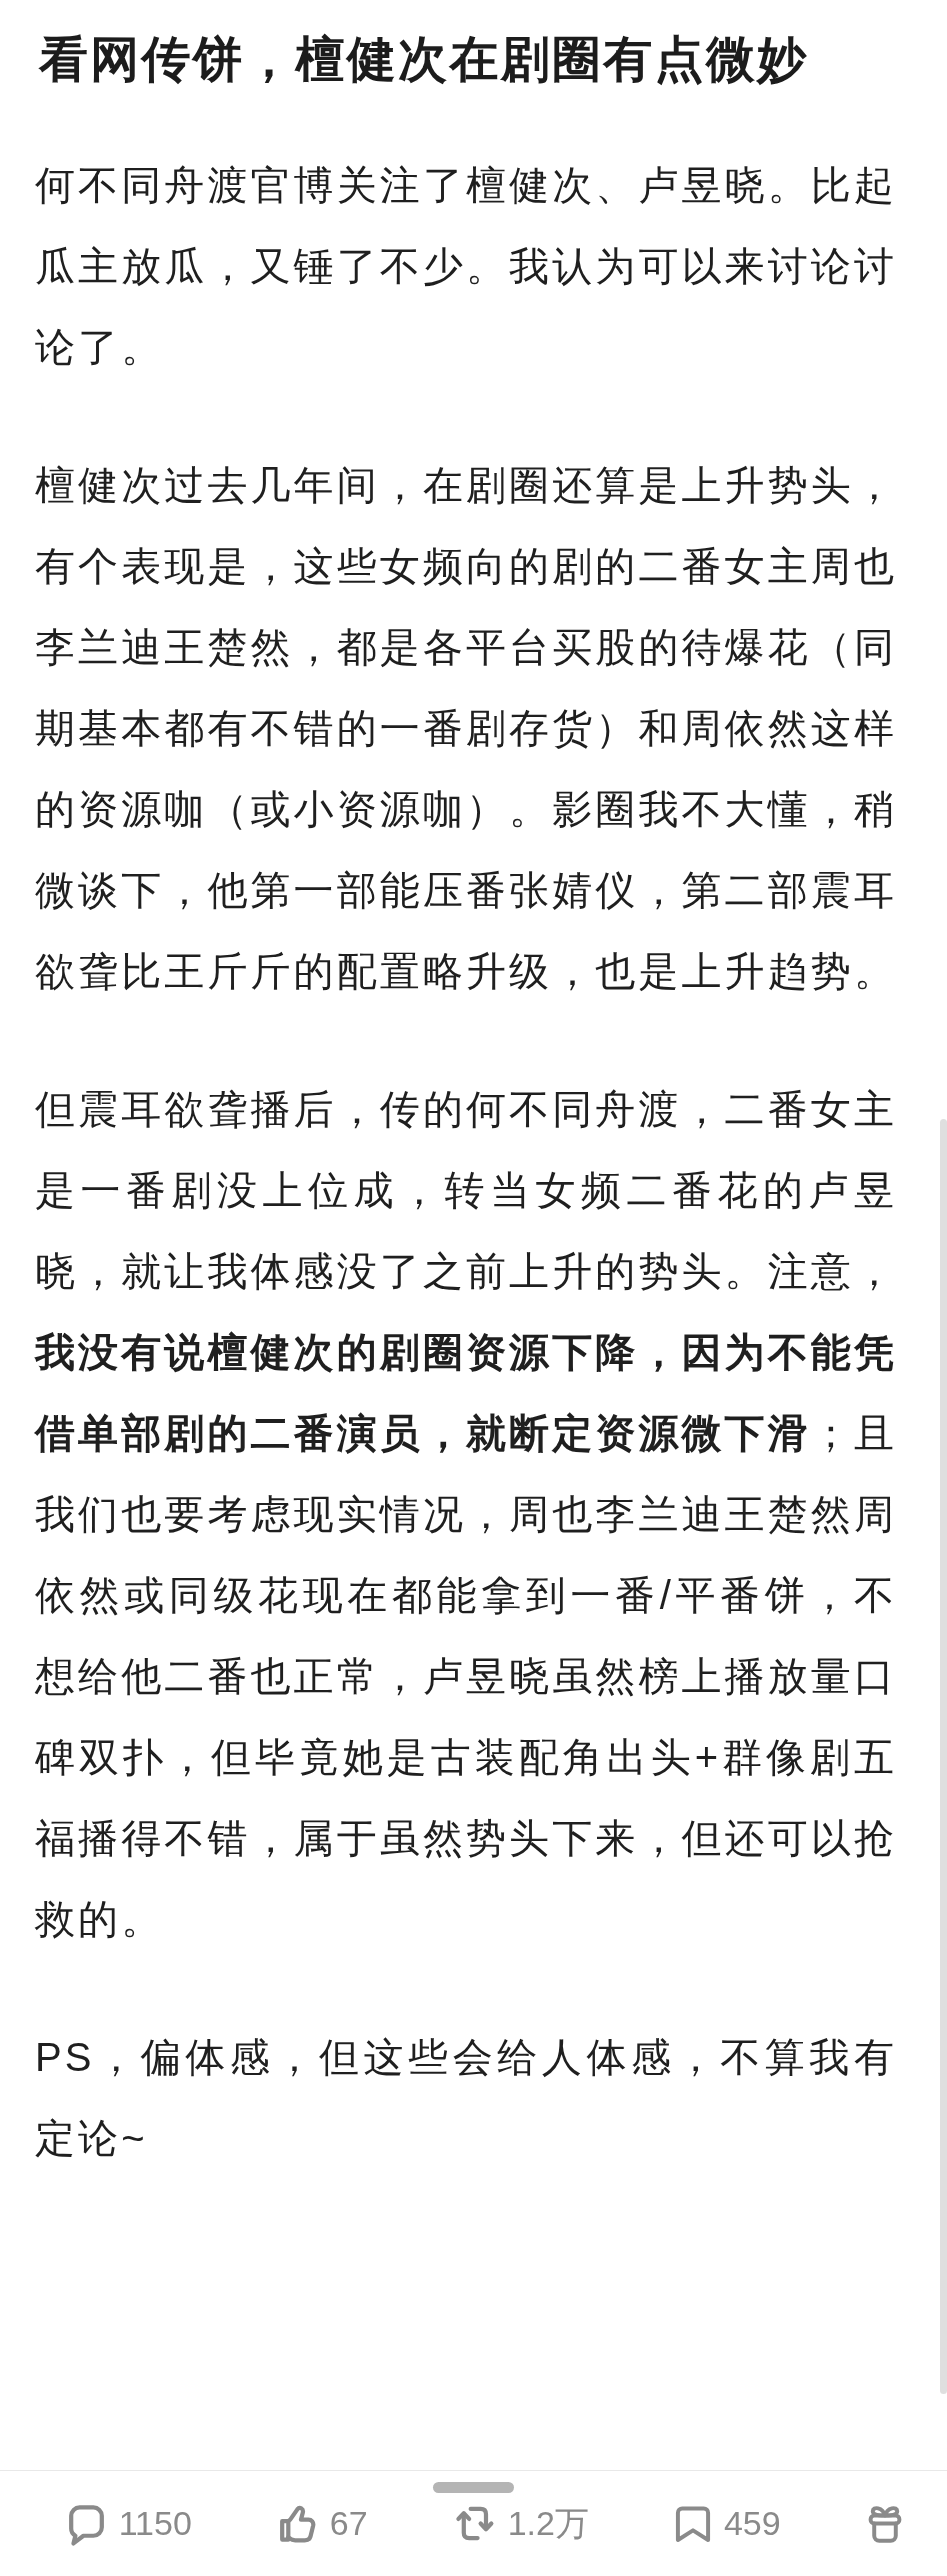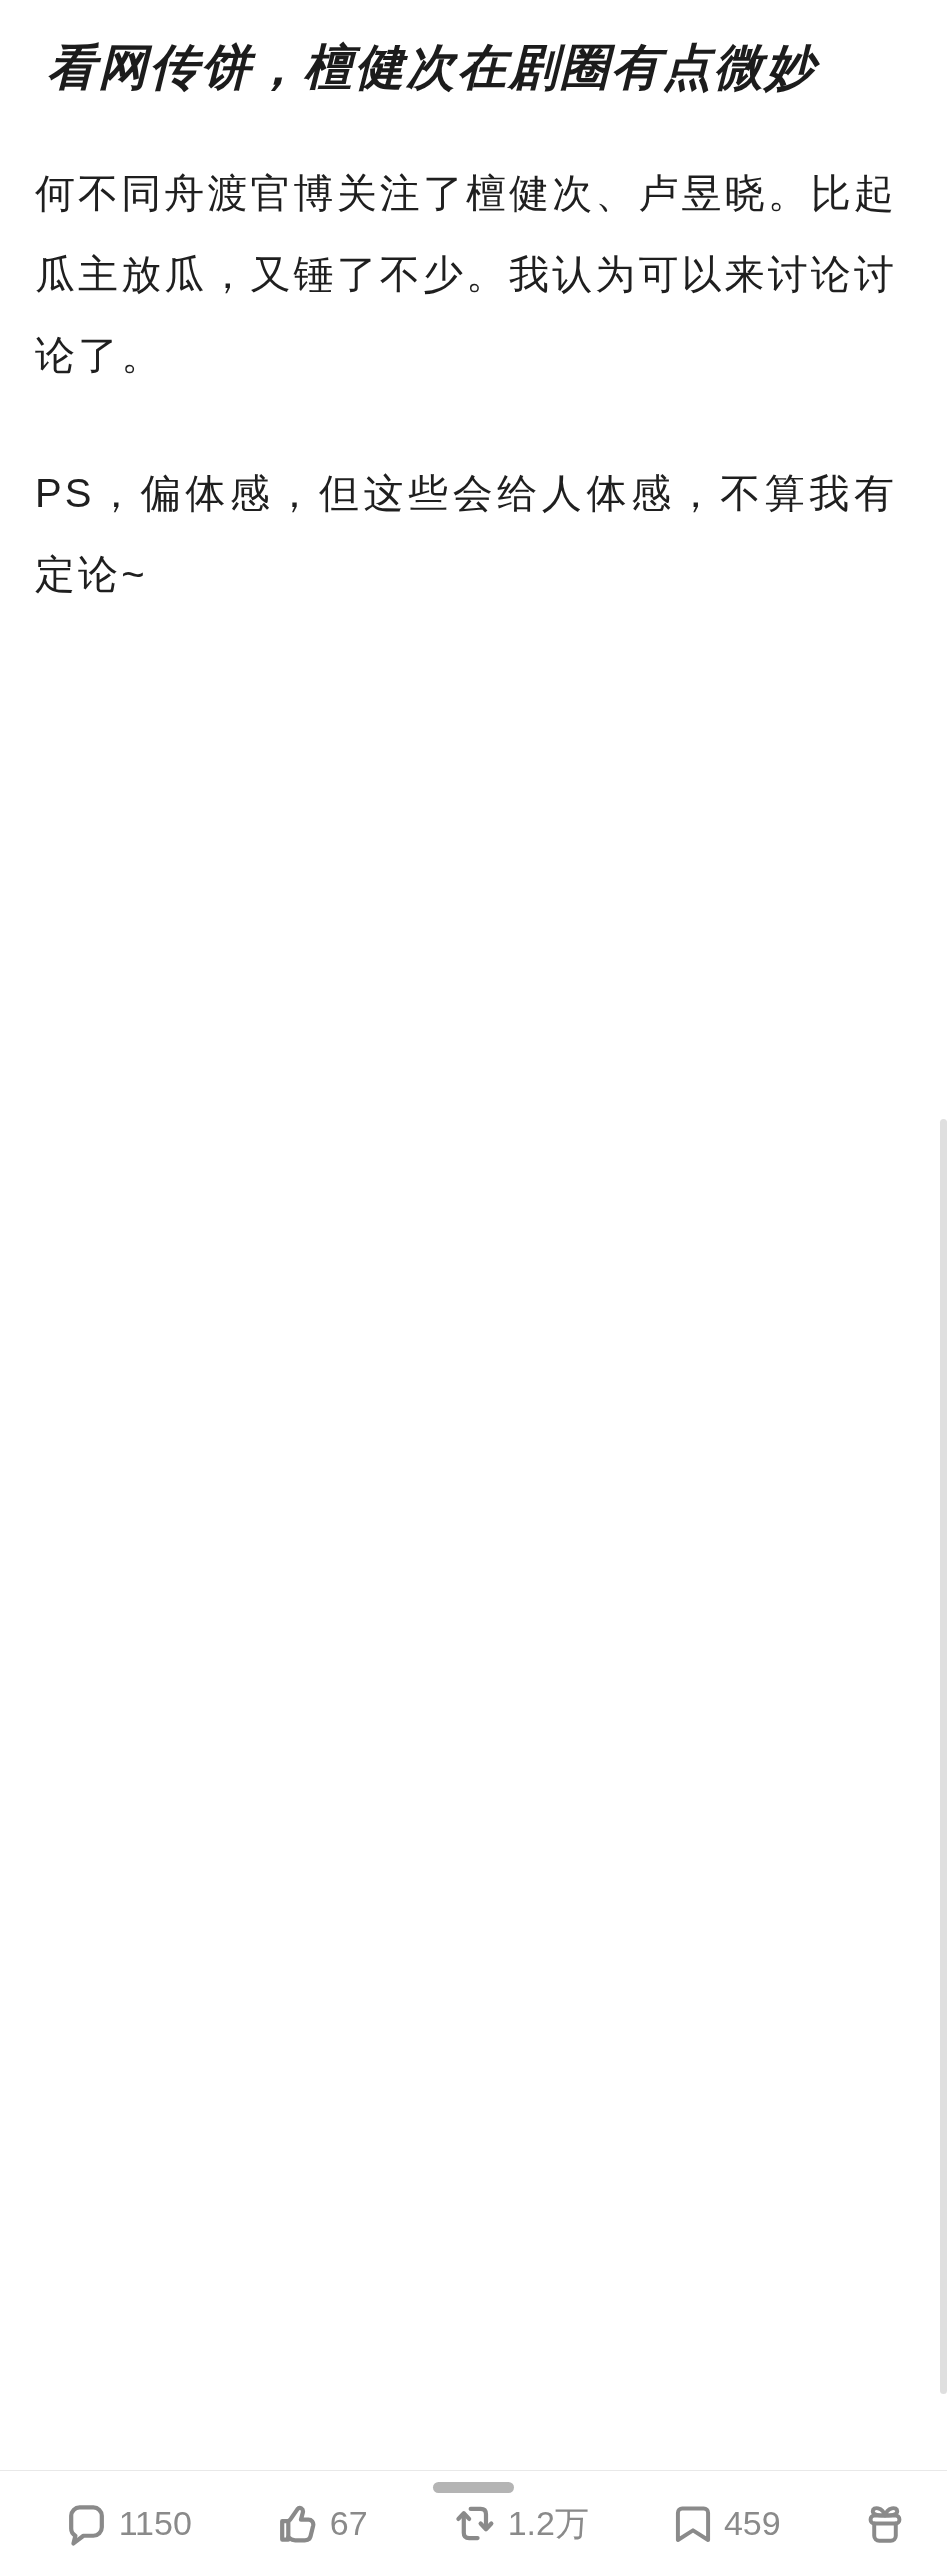--- a/index.html
+++ b/index.html
@@ -21,23 +21,22 @@
     left: 0;
     width: 948px;
     padding: 0 35px;
     box-sizing: border-box;
   }
   .post-title {
     font-size: 49px;
     line-height: 67px;
     font-weight: 700;
     letter-spacing: 2.3px;
-    margin: 12px;
+    margin: 4px;
     color: #1c1c1c;
-    font-style: italic;
   }
   .para {
     font-size: 40px;
     line-height: 81px;
     letter-spacing: 3.1px;
     margin: 57px 16px 0 0;
     text-align: justify;
     text-justify: inter-ideograph;
     color: #1f1f1f;
   }
@@ -107,21 +106,23 @@
   }
 </style>
 </head>
 <body>
 
 <div class="content">
   <h1 class="post-title">看网传饼，檀健次在剧圈有点微妙</h1>
 
   <p class="para">何不同舟渡官博关注了檀健次、卢昱晓。比起瓜主放瓜，又锤了不少。我认为可以来讨论讨论了。</p>
 
+  <p class="para">檀健次过去几年间，在剧圈还算是上升势头，有个表现是，这些女频向的剧的二番女主周也李兰迪王楚然，都是各平台买股的待爆花（同期基本都有不错的一番剧存货）和周依然这样的资源咖（或小资源咖）。影圈我不大懂，稍微谈下，他第一部能压番张婧仪，第二部震耳欲聋比王斤斤的配置略升级，也是上升趋势。</p>
 
+  <p class="para"><span>但震耳欲聋播后，传的何不同舟渡，二番女主是一番剧没上位成，转当女频二番花的卢昱晓，就让我体感没了之前上升的势头。注意，</span><span class="bold-seg">我没有说檀健次的剧圈资源下降，因为不能凭借单部剧的二番演员，就断定资源微下滑</span><span>；且我们也要考虑现实情况，周也李兰迪王楚然周依然或同级花现在都能拿到一番/平番饼，不想给他二番也正常，卢昱晓虽然榜上播放量口碑双扑，但毕竟她是古装配角出头+群像剧五福播得不错，属于虽然势头下来，但还可以抢救的。</span></p>
 
 
   <p class="para">PS，偏体感，但这些会给人体感，不算我有定论~</p>
 </div>
 
 <div class="v-scrollbar"></div>
 
 <div class="toolbar">
   <div class="drag-handle"></div>
 

